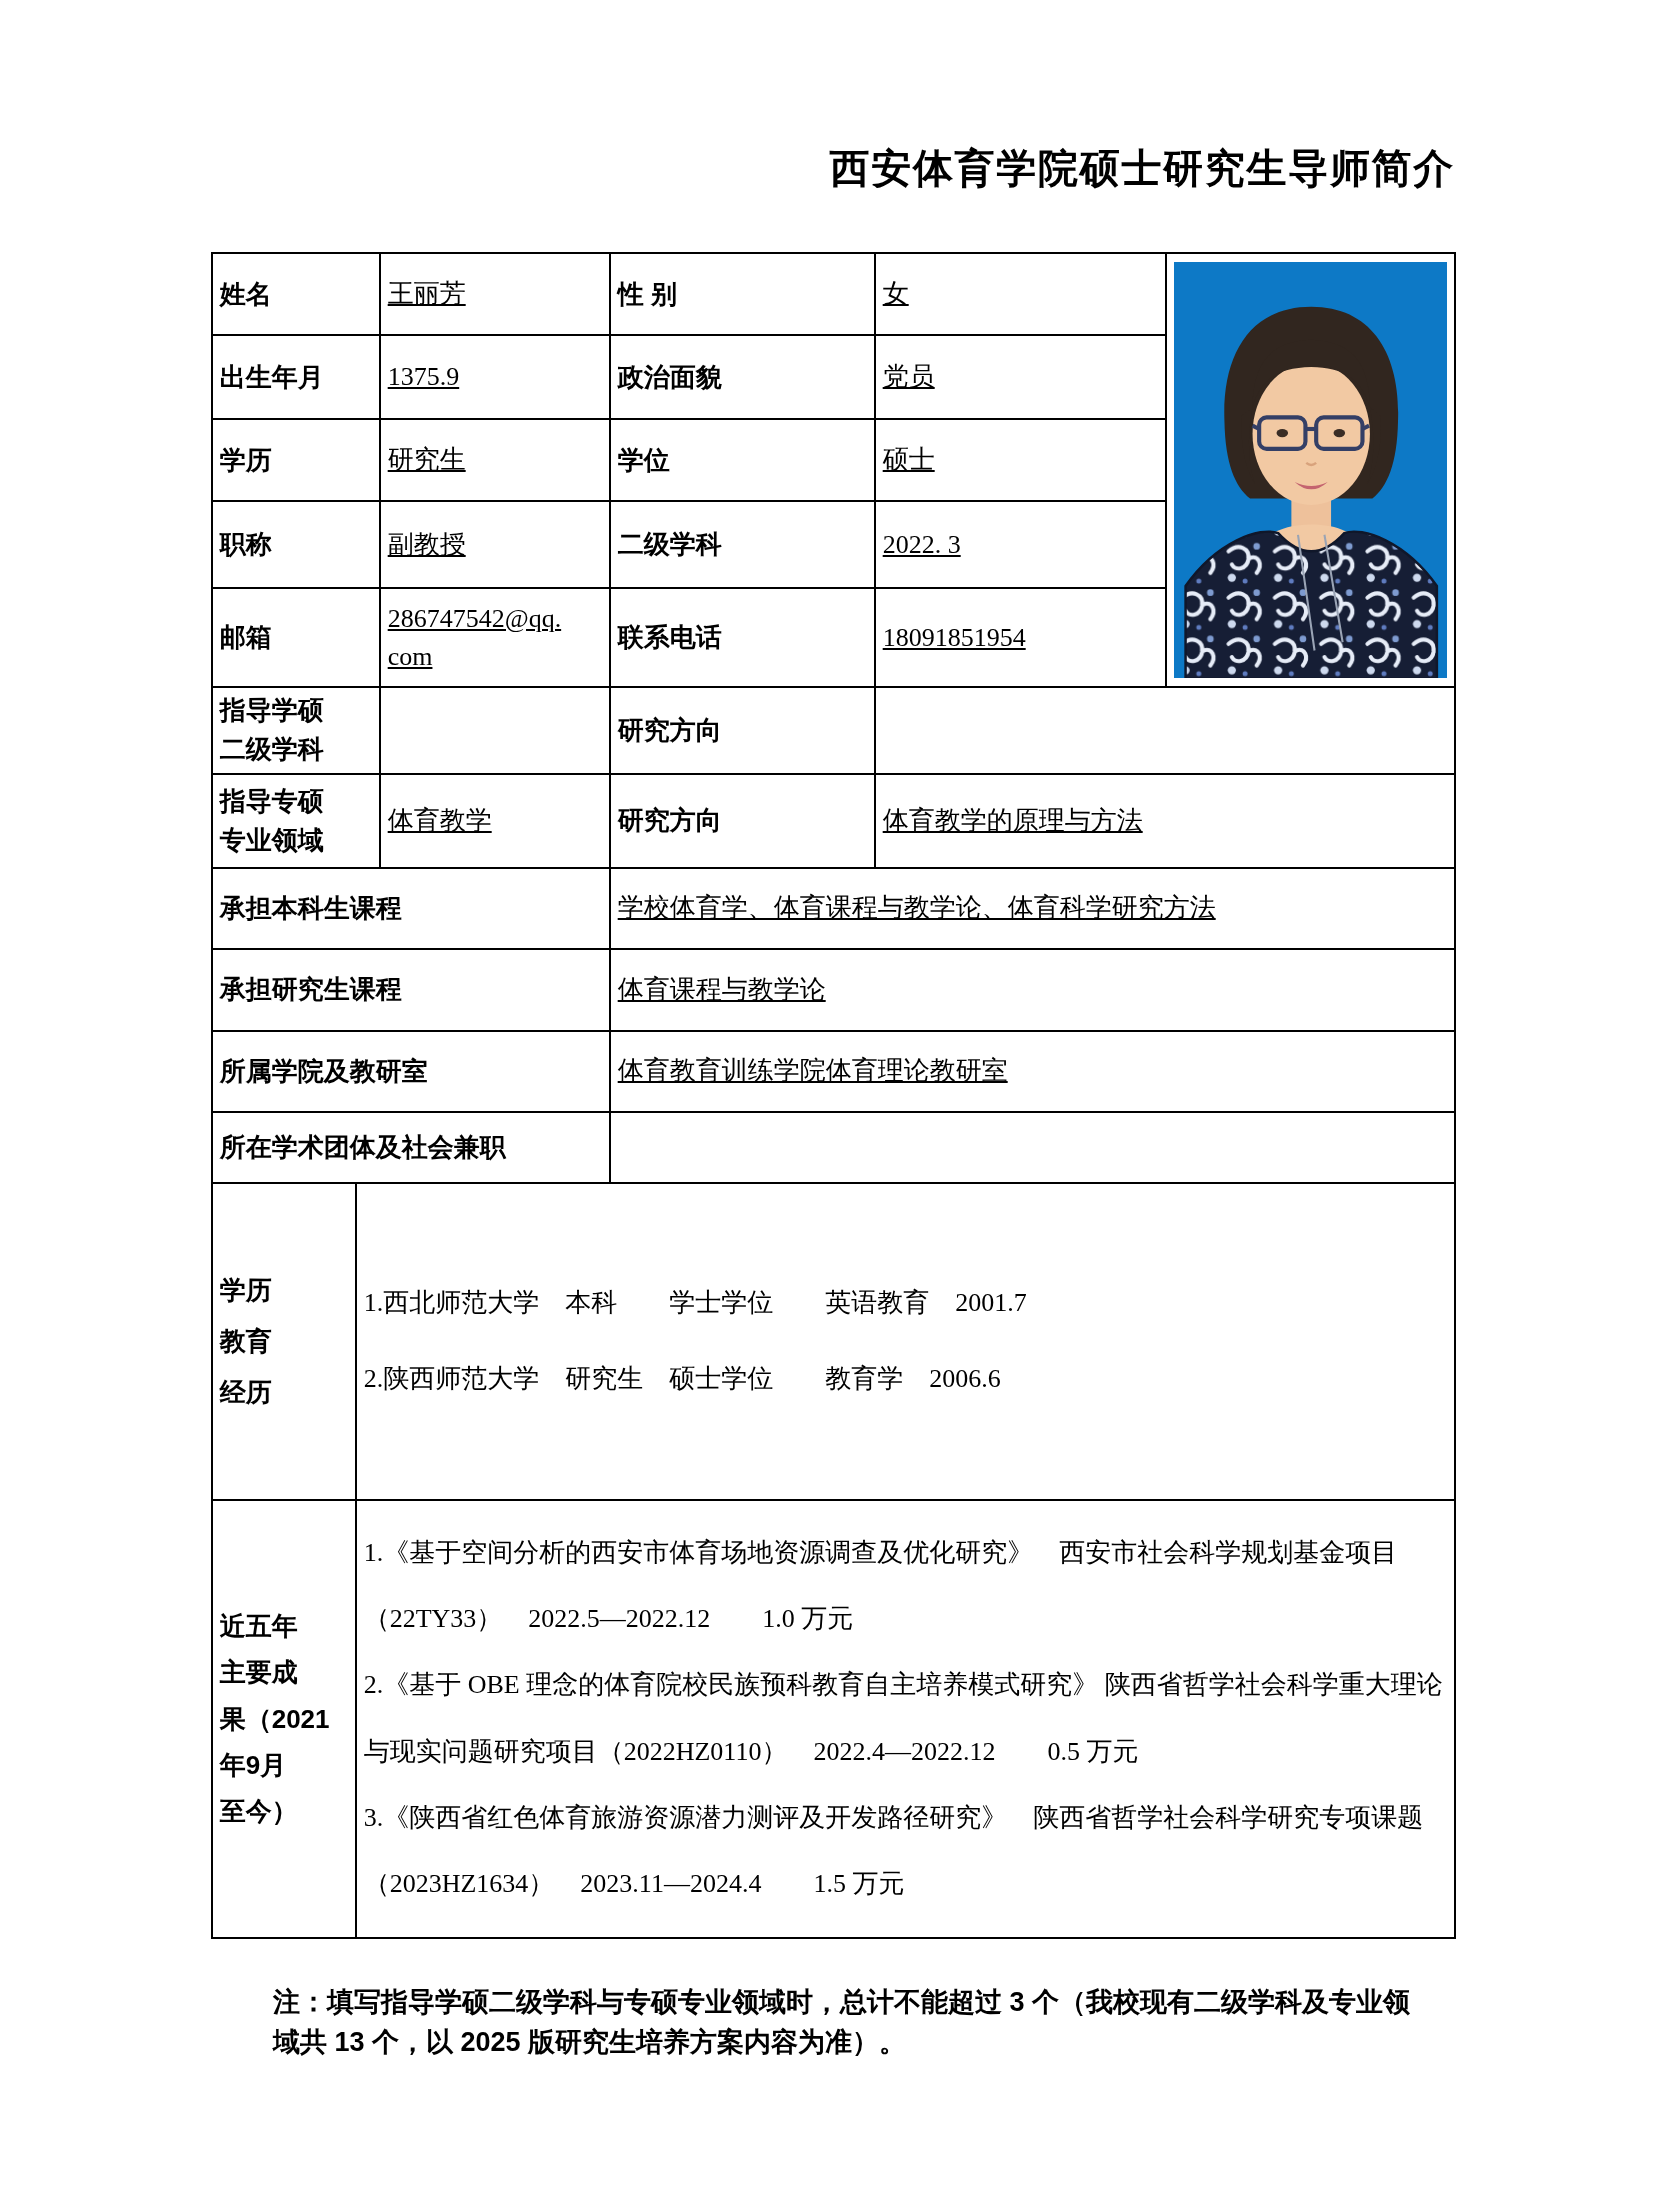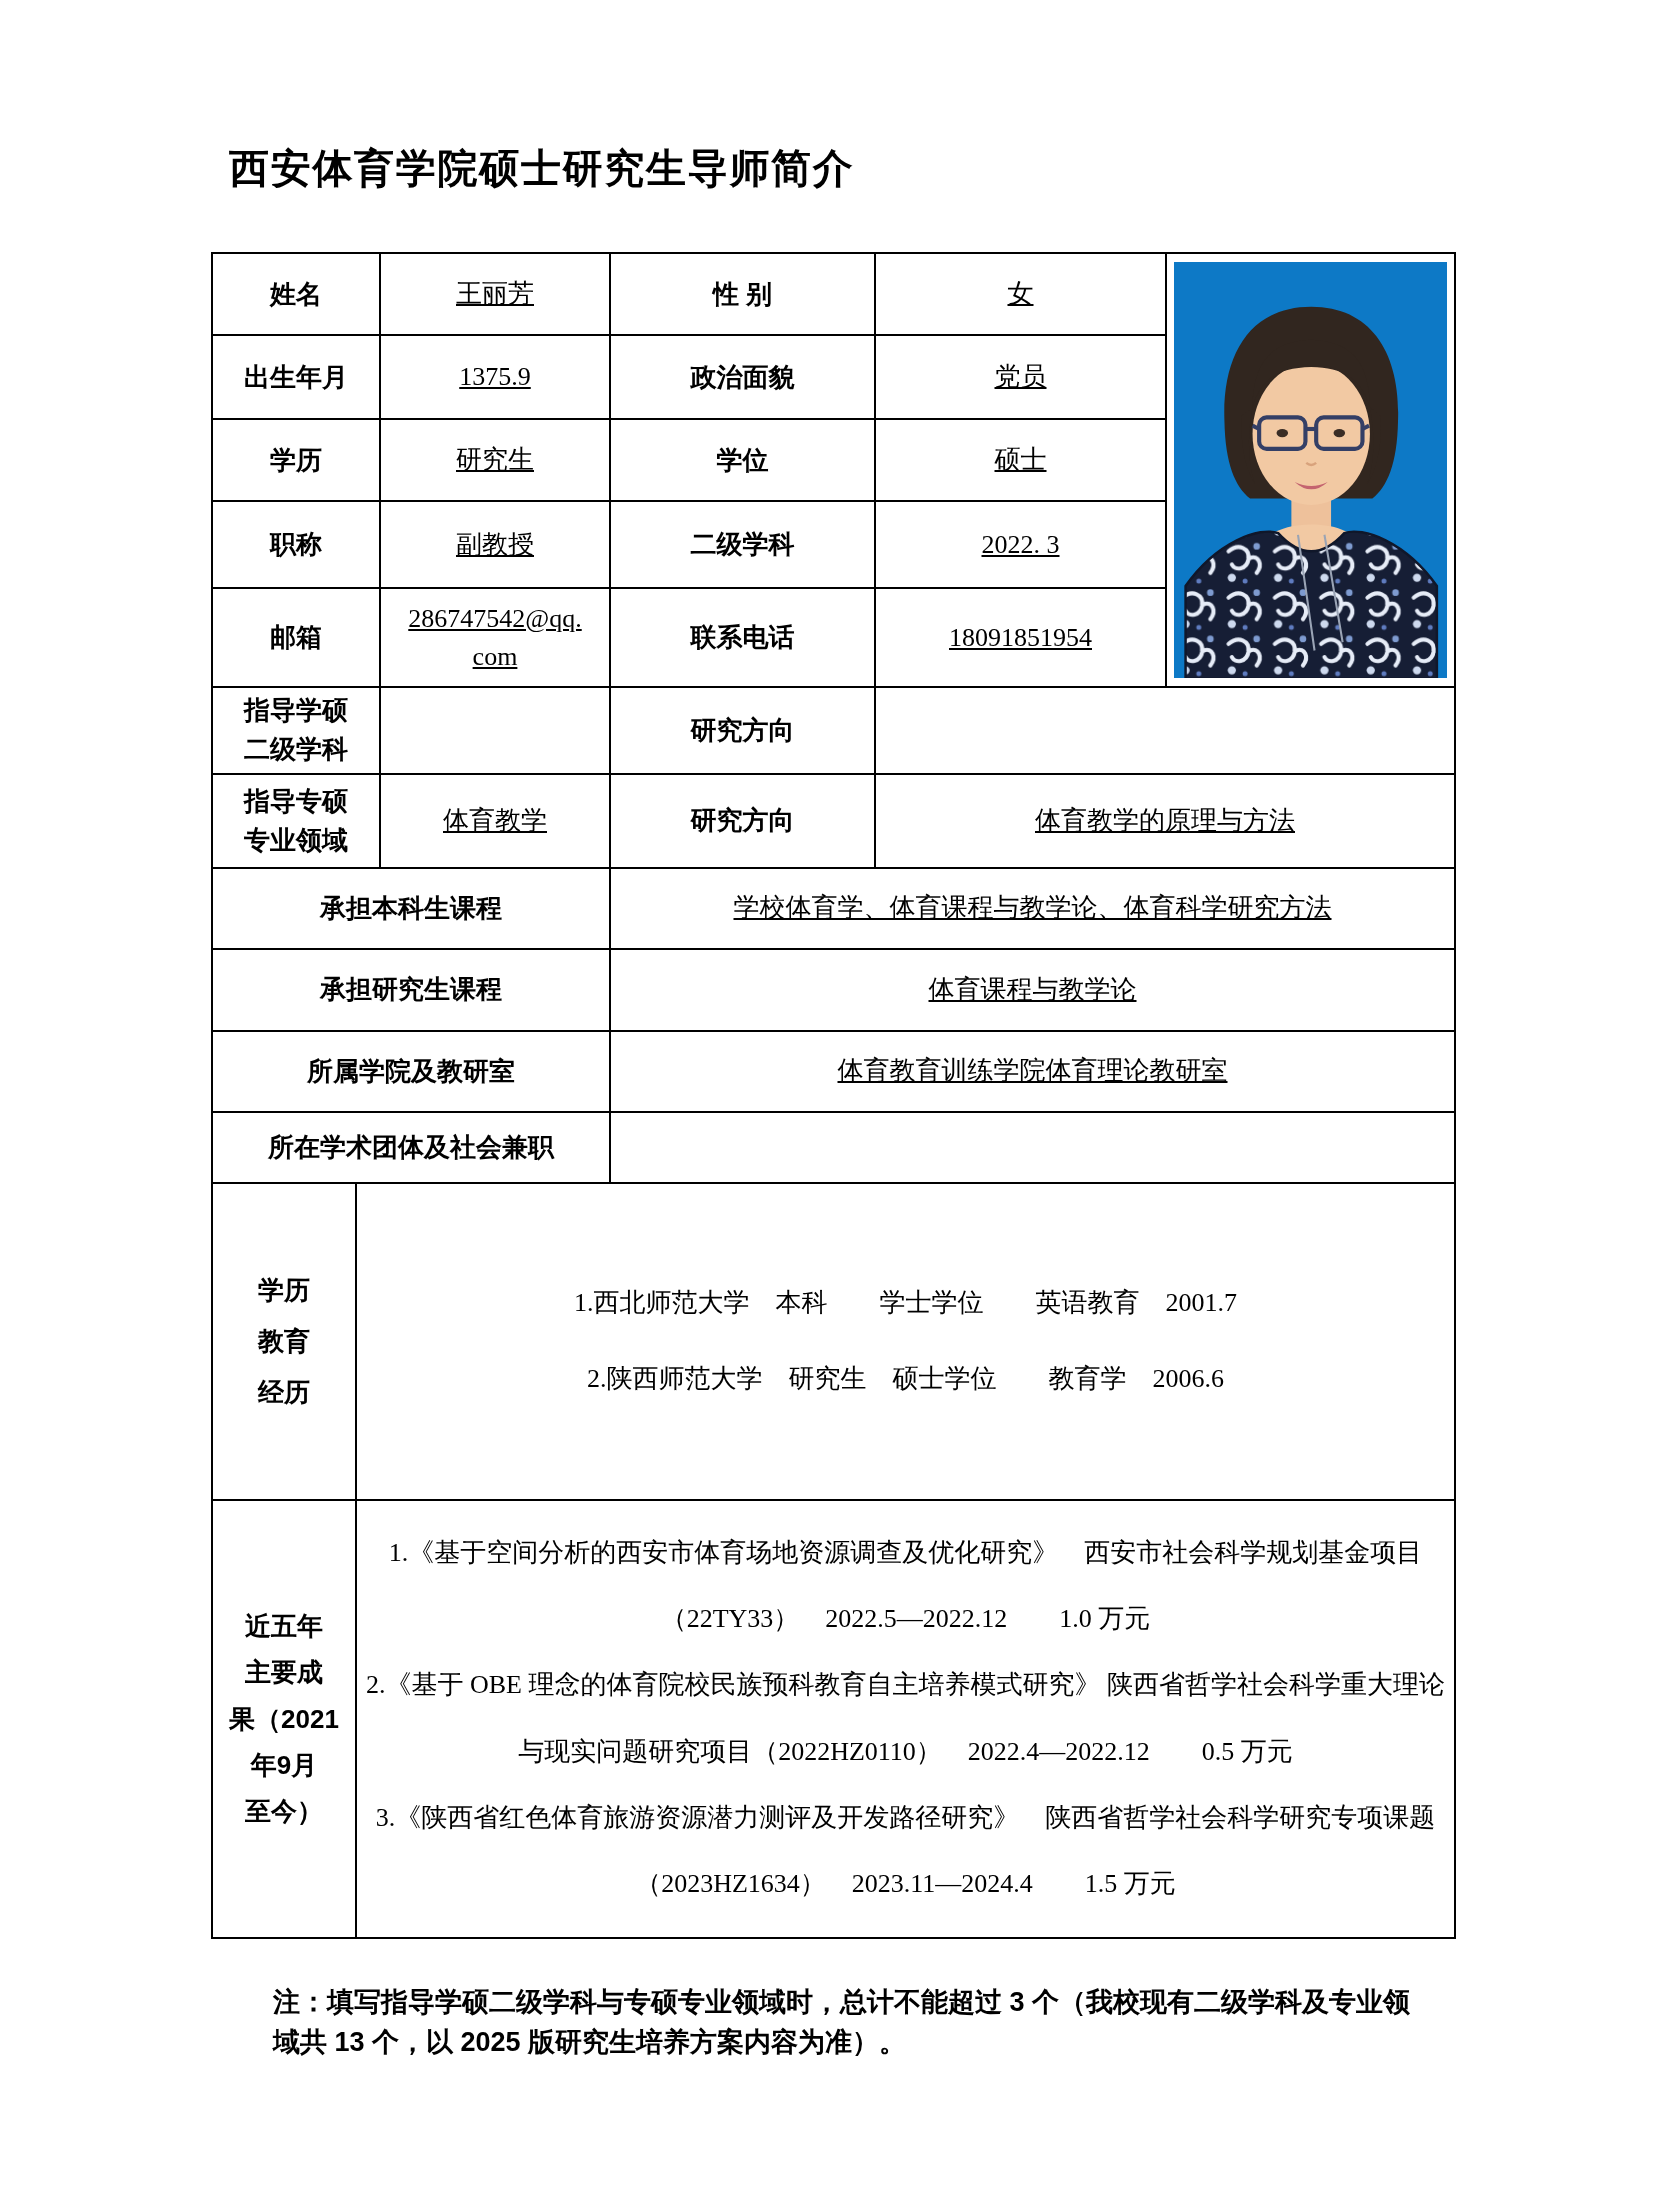--- a/index.html
+++ b/index.html
@@ -8,24 +8,24 @@
     position: relative;
     width: 1664px;
     height: 2205px;
     background: #ffffff;
     overflow: hidden;
     color: #000;
     font-family: "Liberation Sans", "DejaVu Sans", sans-serif;
   }
   .doc-title {
     position: absolute;
-    left: 229px;
+    left: 211px;
     top: 141px;
     width: 1244px;
-    text-align: left;
+    text-align: right;
     font-size: 40px;
     font-weight: bold;
     letter-spacing: 1.7px;
     font-family: "Liberation Sans", "DejaVu Sans", sans-serif;
   }
   .form-date {
     position: absolute;
     left: 211px;
     top: 208px;
     width: 1244px;
@@ -38,21 +38,20 @@
   table.profile {
     position: absolute;
     left: 211px;
     top: 252px;
     width: 1244px;
     border-collapse: collapse;
     table-layout: fixed;
   }
   table.profile td {
     border: 2.5px solid #000;
-    text-align: center;
     vertical-align: middle;
     padding: 3.4px 6.7px;
     overflow: hidden;
   }
   .lbl {
     font-weight: bold;
     font-size: 26px;
     line-height: 1.5;
     white-space: pre-line;
     font-family: "Liberation Sans", "DejaVu Sans", sans-serif;

